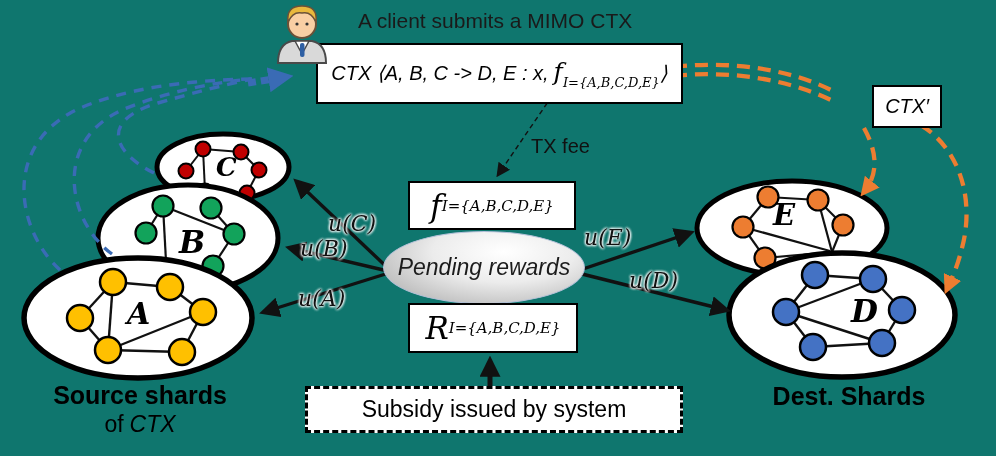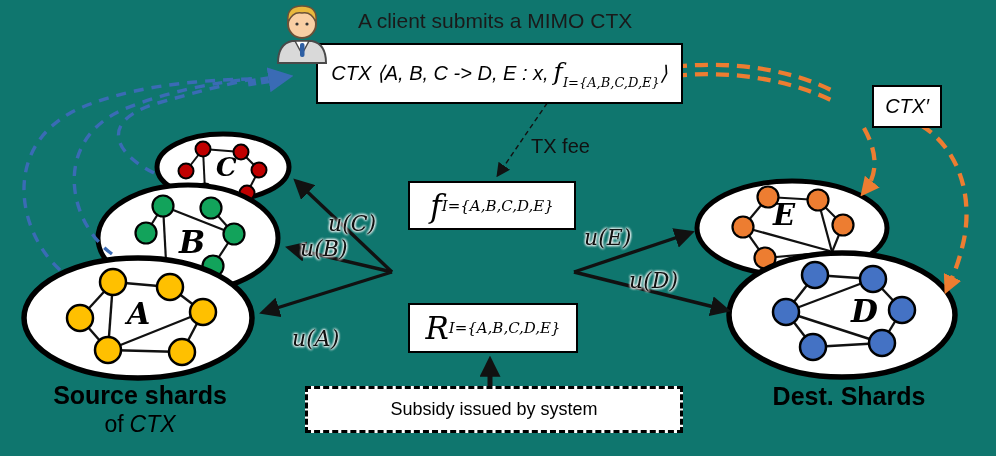--- a/index.html
+++ b/index.html
@@ -30,21 +30,21 @@
   .pending {
     position:absolute; left:383px; top:231px; width:200px; height:71px;
     border-radius:50%; z-index:1;
     background:radial-gradient(ellipse at 60% 28%, #ffffff 0%, #ececec 42%, #a6a6a6 100%);
     border:1.5px solid #b3c0d8;
     display:flex; align-items:center; justify-content:center;
     font-style:italic; font-size:23px; color:#1c1c1c;
   }
   .subsidy {
     left:305px; top:386px; width:378px; height:47px;
-    border:3px dashed #000; font-size:18px; color:#000;
+    border:3px dashed #000; font-size:23px; color:#000;
   }
   .ulabel {
     position:absolute; font-family:"DejaVu Serif", serif; font-style:italic;
     font-size:22px; color:#111; z-index:2;
     text-shadow:0 0 3px #fff, 0 0 3px #fff, 0 0 3px #fff, 0 0 3px #fff;
   }
   .shard-letter {
     position:absolute; font-family:"DejaVu Serif", serif;
     font-style:italic; font-weight:bold; color:#000; z-index:2;
   }
@@ -225,38 +225,41 @@
   <div class="box ctx-box">
     <span class="formula"><span class="prefix">CTX ⟨A, B, C -&gt; D, E : x,</span><span class="fsym">f</span><span class="fsub">I={A,B,C,D,E}</span><span>⟩</span></span>
   </div>
 
   <div class="box ctx-prime">
     <span>CTX′</span>
   </div>
 
   <div class="abs txfee">TX fee</div>
 
+  <div class="pending">
+    <span>Pending rewards</span>
+  </div>
 
   <div class="box fee-box math">
     <span class="bigsym">f</span>
       <span class="subsc">I={A,B,C,D,E}</span>
   </div>
 
   <div class="box reward-box math">
     <span class="bigsym">R</span>
       <span class="subsc">I={A,B,C,D,E}</span>
   </div>
 
   <div class="box subsidy">
     <span>Subsidy issued by system</span>
   </div>
 
   <div class="ulabel" style="left:316px; top:211px;margin-left:12px;">u(C)</div>
   <div class="ulabel" style="left:300px; top:236px;font-style:italic;">u(B)</div>
-  <div class="ulabel" style="left:292px; top:286px;margin-top:40px;">u(A)</div>
+  <div class="ulabel" style="left:298px; top:286px;">u(A)</div>
   <div class="ulabel" style="left:584px; top:225px;">u(E)</div>
   <div class="ulabel" style="left:629px; top:268px;font-style:italic;">u(D)</div>
 
   <div class="shard-letter" style="left:216px; top:152px; font-size:26px;">C</div>
   <div class="shard-letter" style="left:179px; top:224px; font-size:31px;">B</div>
   <div class="shard-letter" style="left:127px; top:296px; font-size:30px;">A</div>
   <div class="shard-letter" style="left:773px; top:198px; font-size:29px;">E</div>
   <div class="shard-letter" style="left:851px; top:293px; font-size:31px;">D</div>
 
   <div class="caption cap1" style="left:30px; top:381px; width:220px;">Source shards</div>

